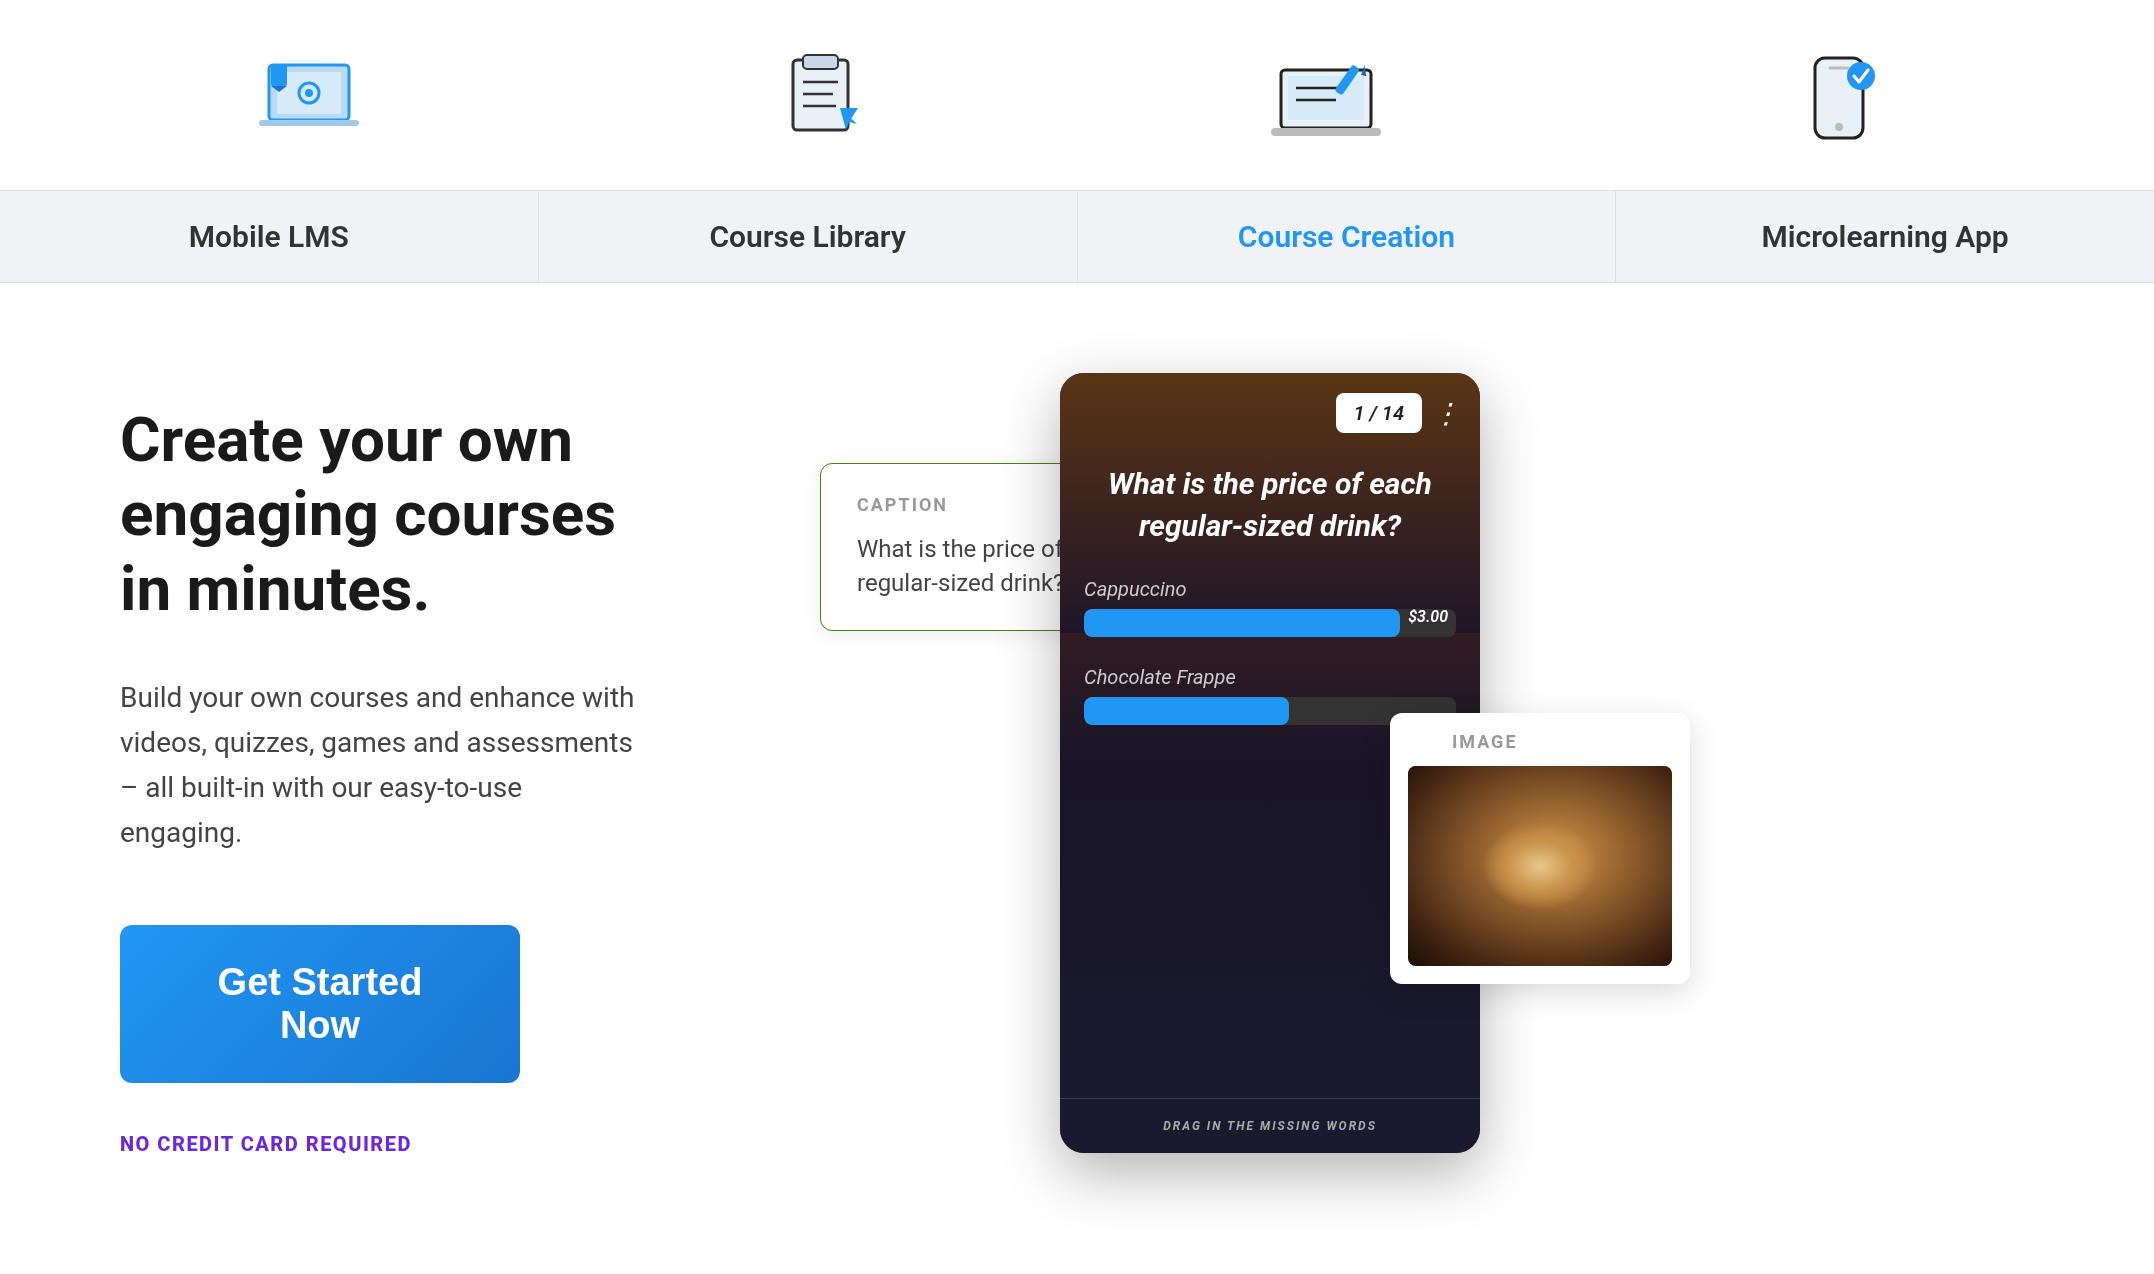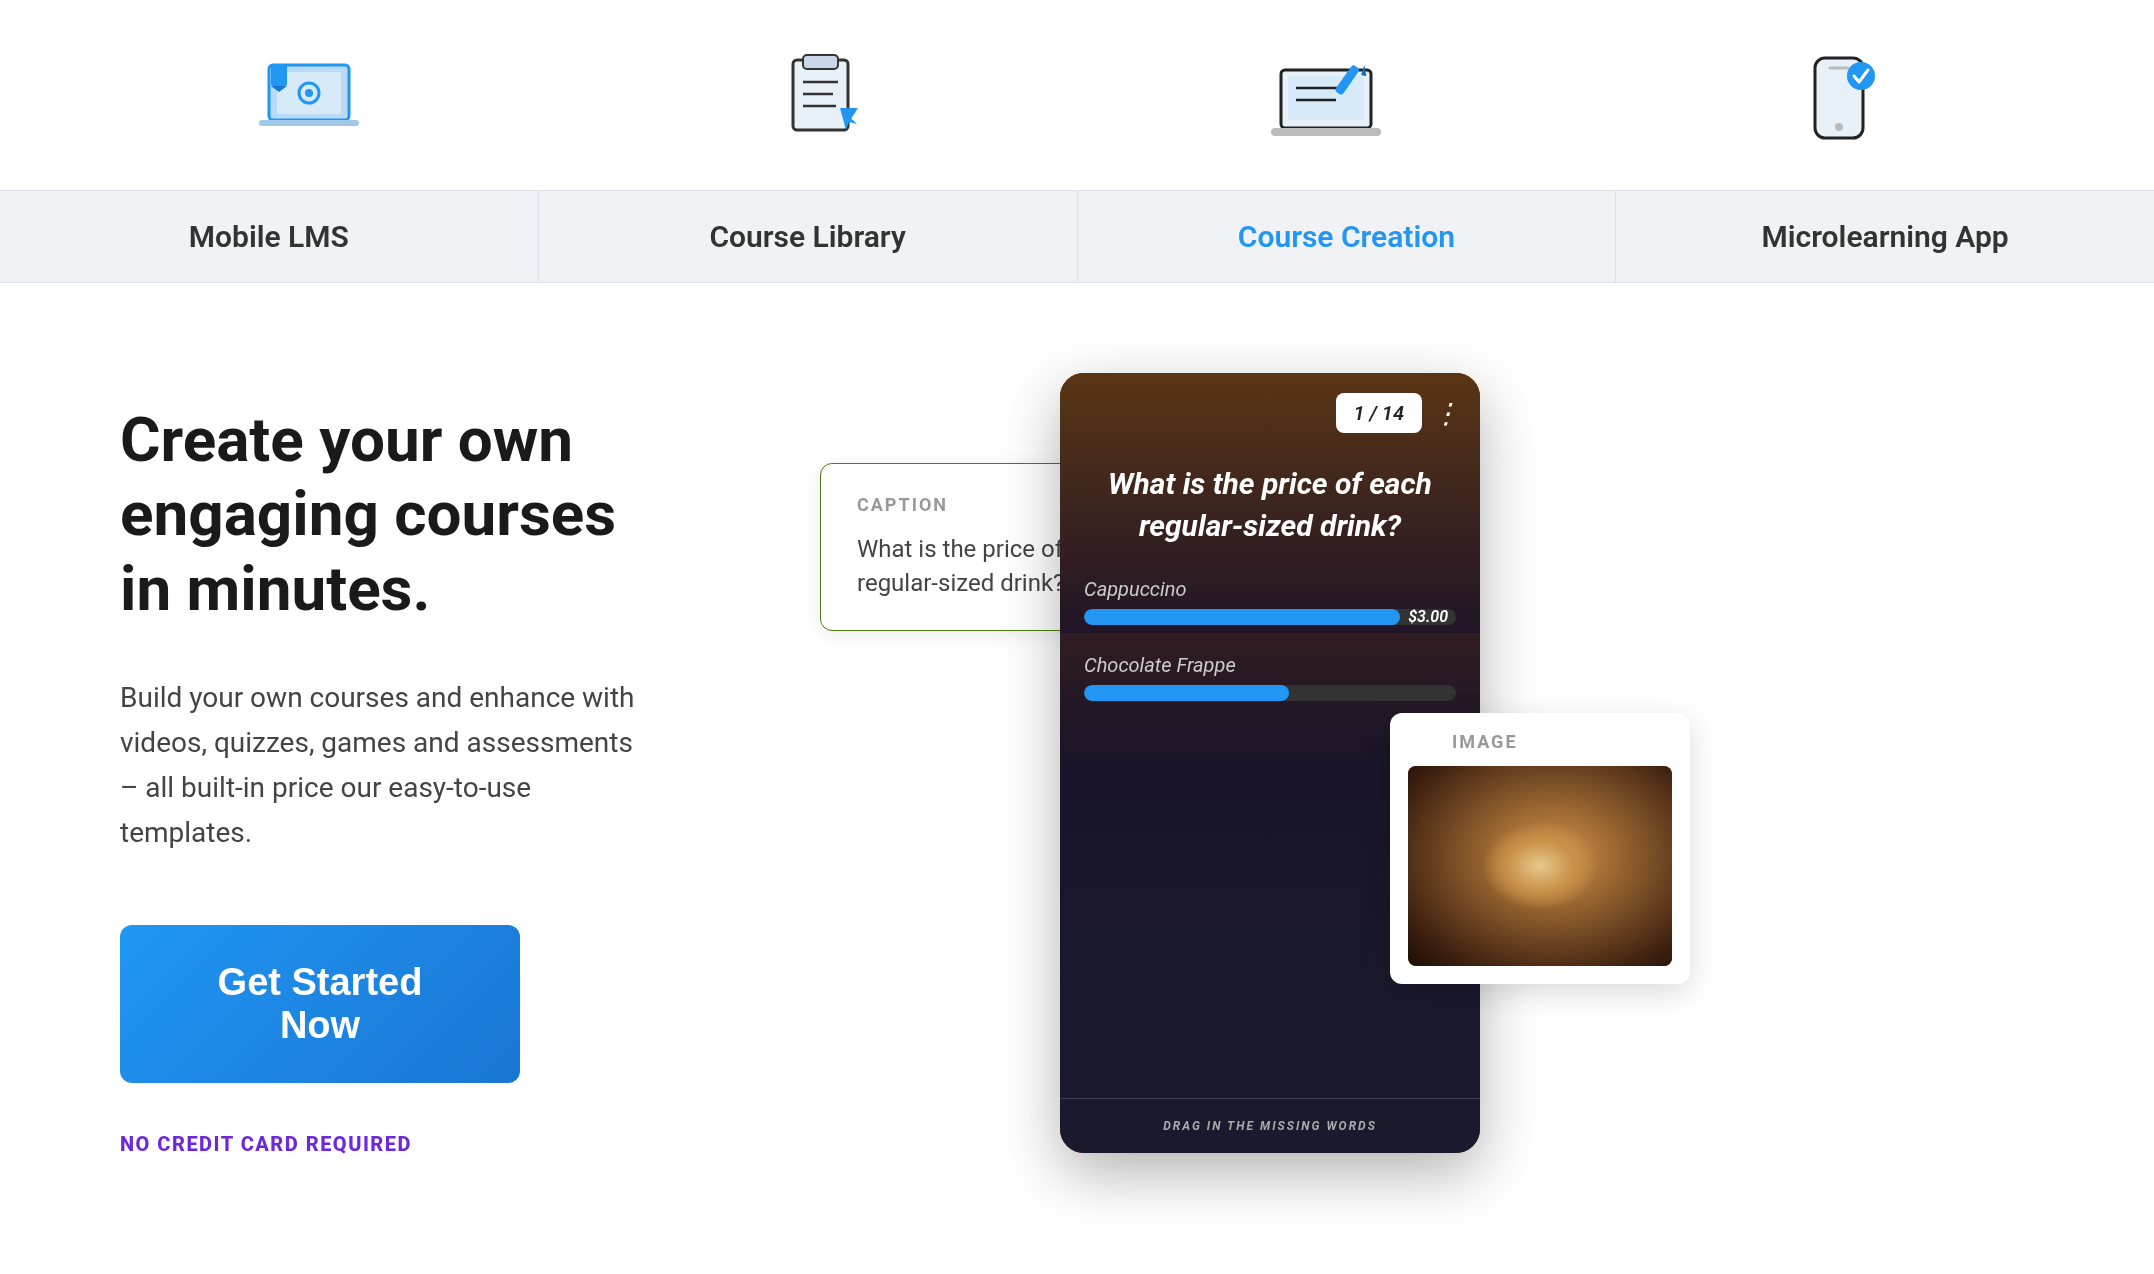--- a/index.html
+++ b/index.html
@@ -206,21 +206,21 @@
     }
     .quiz-item {
       margin-bottom: 28px;
     }
     .quiz-item-label {
       color: #ccc;
       font-size: 20px;
       margin-bottom: 8px;
     }
     .quiz-bar-bg {
-      height: 16px;
+      height: 28px;
       background: #333;
       border-radius: 8px;
       overflow: hidden;
       position: relative;
     }
     .quiz-bar-fill {
       height: 100%;
       background: #2196f3;
       border-radius: 8px;
     }
@@ -371,21 +371,21 @@
   <div class="nav-tab">Mobile LMS</div>
   <div class="nav-tab">Course Library</div>
   <div class="nav-tab active">Course Creation</div>
   <div class="nav-tab">Microlearning App</div>
 </nav>
 
 <div class="main-content">
 
   <div class="left-col">
     <h1 class="headline">Create your own engaging courses in minutes.</h1>
-    <p class="subtext">Build your own courses and enhance with videos, quizzes, games and assessments – all built-in price our easy-to-use templates.</p>
+    <p class="subtext">Build your own courses and enhance with videos, quizzes, games and assessments – all built-in with our easy-to-use engaging.</p>
     <button class="cta-btn">Get Started Now</button>
     <span class="no-cc">NO CREDIT CARD REQUIRED</span>
   </div>
 
   <div class="right-col">
 
     <div class="caption-card">
       <div class="caption-label">CAPTION</div>
       <div class="caption-text">What is the price of each regular-sized drink?</div>
     </div>

